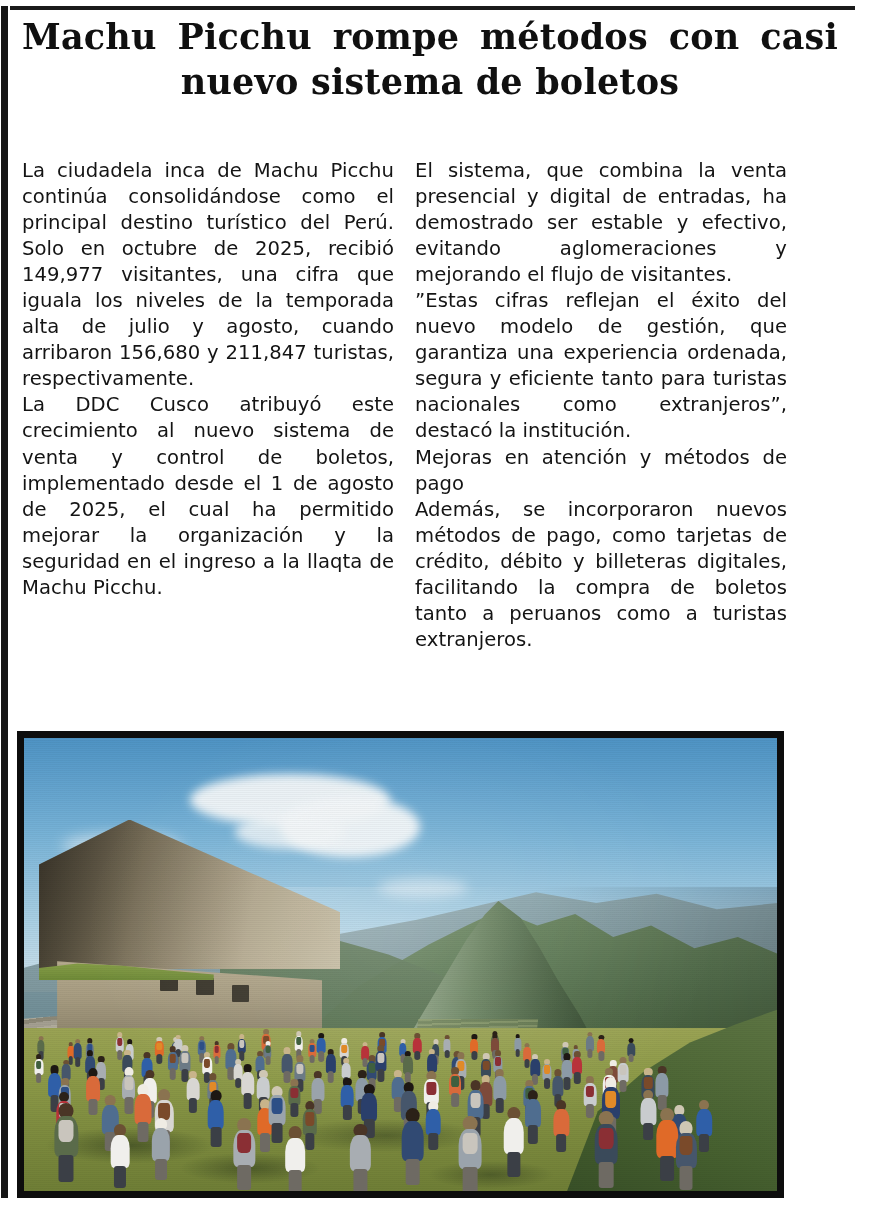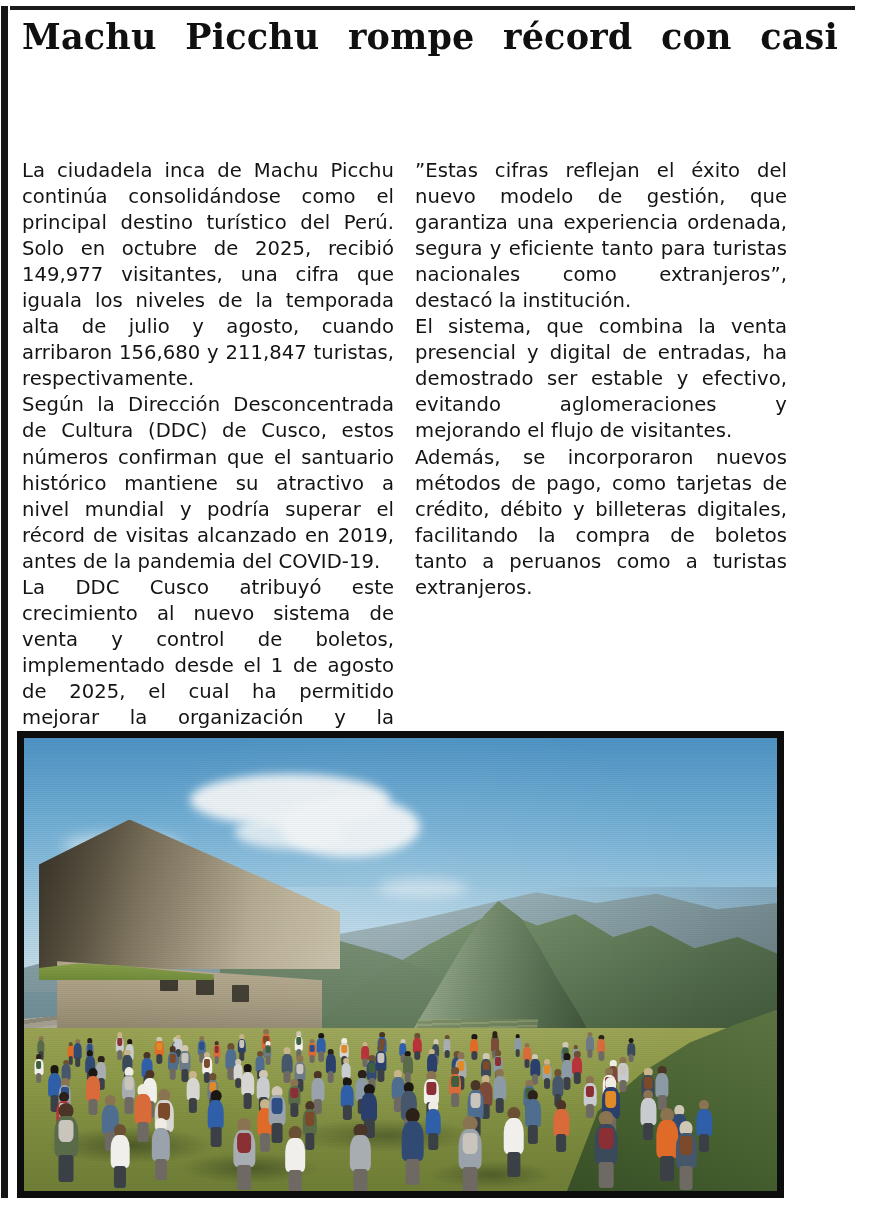--- a/index.html
+++ b/index.html
@@ -270,34 +270,35 @@
 </style>
 </head>
 <body>
 
 <div class="page">
 
   <div class="rule-top"></div>
   <div class="rule-left"></div>
 
   <h1 class="headline">
-    <span class="hl-line justify-wide">Machu Picchu rompe récord con casi</span>
+    <span class="hl-line justify-wide">Machu Picchu rompe métodos con casi</span>
+    <span class="hl-line">nuevo sistema de boletos</span>
   </h1>
 
   <div class="columns">
 
     <div class="col">
       <p>La ciudadela inca de Machu Picchu continúa consolidándose como el principal destino turístico del Perú. Solo en octubre de 2025, recibió 149,977 visitantes, una cifra que iguala los niveles de la temporada alta de julio y agosto, cuando arribaron 156,680 y 211,847 turistas, respectivamente.</p>
-      <p>Según la Dirección Desconcentrada de Cultura (DDC) de Cusco, estos números confirman que el santuario histórico mantiene su atractivo a nivel mundial y podría superar el récord de visitas alcanzado en 2019, antes de la pandemia del COVID-19.</p>
       <p>La DDC Cusco atribuyó este crecimiento al nuevo sistema de venta y control de boletos, implementado desde el 1 de agosto de 2025, el cual ha permitido mejorar la organización y la seguridad en el ingreso a la llaqta de Machu Picchu.</p>
     </div>
 
     <div class="col">
+      <p>El sistema, que combina la venta presencial y digital de entradas, ha demostrado ser estable y efectivo, evitando aglomeraciones y mejorando el flujo de visitantes.</p>
       <p>”Estas cifras reflejan el éxito del nuevo modelo de gestión, que garantiza una experiencia ordenada, segura y eficiente tanto para turistas nacionales como extranjeros”, destacó la institución.</p>
-      <p>El sistema, que combina la venta presencial y digital de entradas, ha demostrado ser estable y efectivo, evitando aglomeraciones y mejorando el flujo de visitantes.</p>
+      <p class="lastline-left">Mejoras en atención y métodos de pago</p>
       <p>Además, se incorporaron nuevos métodos de pago, como tarjetas de crédito, débito y billeteras digitales, facilitando la compra de boletos tanto a peruanos como a turistas extranjeros.</p>
     </div>
 
   </div>
 
   <figure class="photo-frame">
     <div class="photo" role="img">
 
       <div class="sky"></div>
       <div class="cloud c1"></div>

